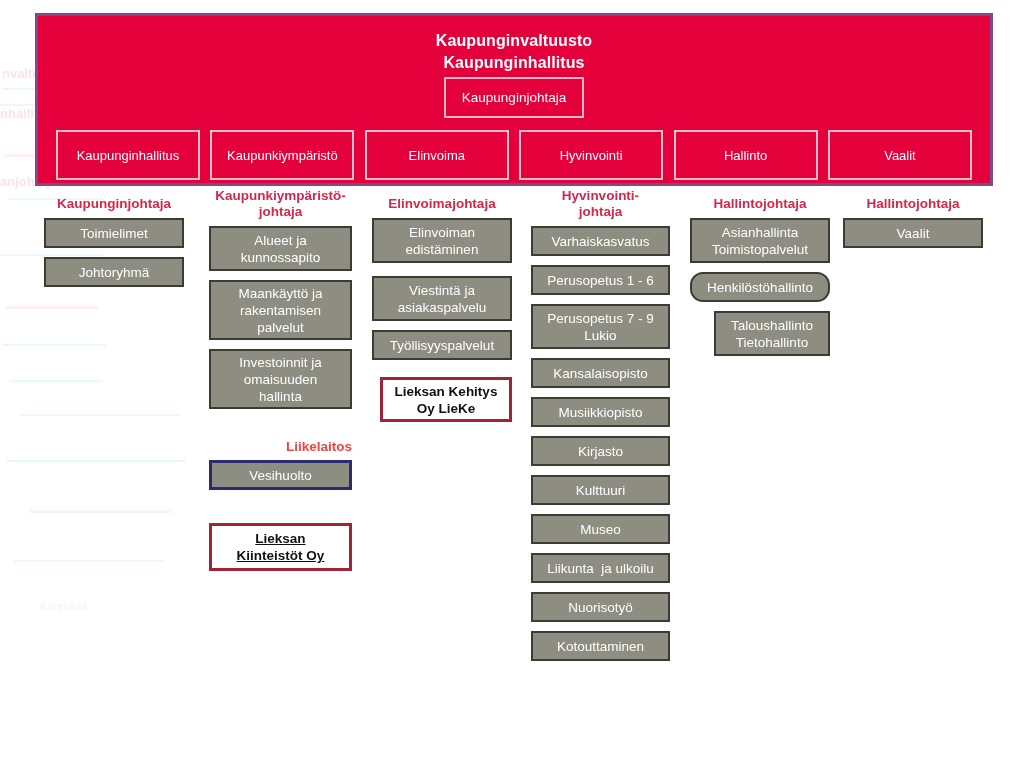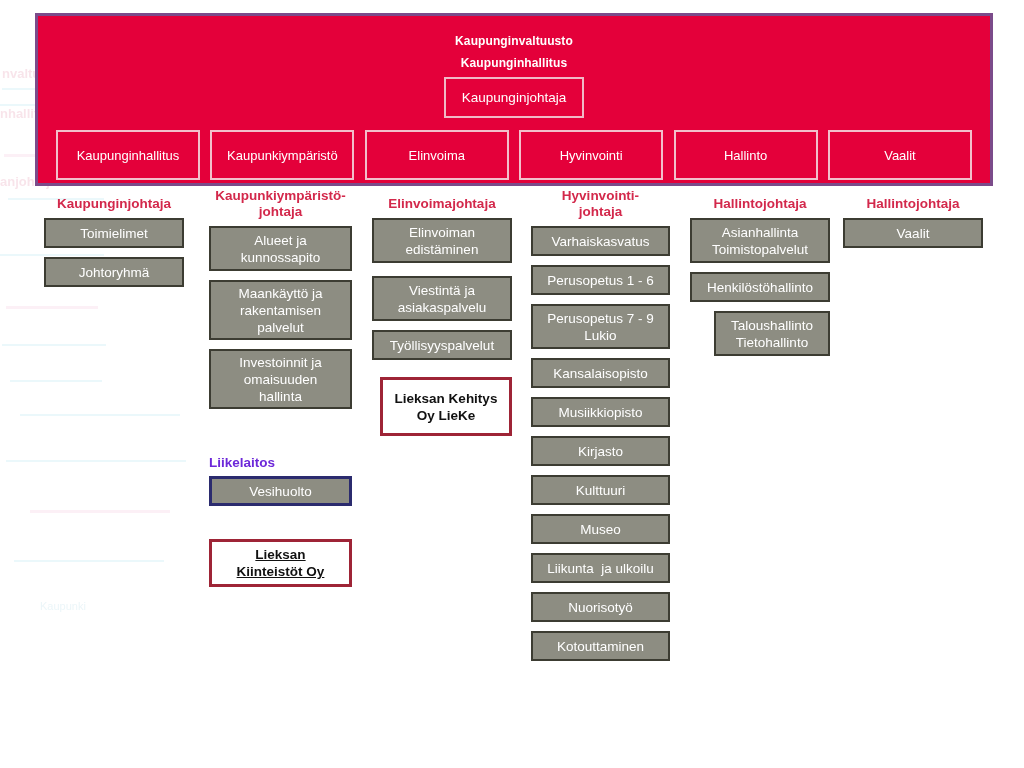--- a/index.html
+++ b/index.html
@@ -19,21 +19,21 @@
     width:958px;height:173px;
     background:#e4003a;
     border:3px solid #7b4b8a;
     box-sizing:border-box;
   }
   .banner-titles{
     position:absolute;left:0;top:14px;width:100%;
     text-align:center;
     color:#ffffff;
     font-weight:bold;
-    font-size:12px;
+    font-size:16px;
     line-height:22px;
     letter-spacing:.1px;
   }
   .banner-ceo{
     position:absolute;
     left:50%;transform:translateX(-50%);
     top:61px;
     width:140px;height:41px;
     border:2px solid #f0b9c6;
     box-sizing:border-box;
@@ -81,42 +81,42 @@
     line-height:17px;
     margin-bottom:9px;
     padding:2px 3px;
     white-space:pre-wrap;
   }
   .gbox.h1{height:30px;}
   .gbox.h2{height:45px;}
   .gbox.h3{height:60px;}
 
   .sub-head{
-    color:#6d28d9;
-    font-weight:bold;
-    font-size:13.5px;
-    text-align:left;
-    margin-top:46px;
+    color:#ef4444;
+    font-weight:bold;
+    font-size:13.5px;
+    text-align:right;
+    margin-top:30px;
     margin-bottom:6px;
   }
   .gbox.blue{border:3px solid #2b2b6e;}
   .wbox{
     background:#ffffff;
     border:3px solid #9e2436;
     box-sizing:border-box;
     color:#111111;
     font-weight:bold;
     font-size:13.5px;
     text-align:center;
     display:flex;align-items:center;justify-content:center;
     line-height:17px;
     white-space:pre-wrap;
     padding:2px 3px;
   }
-  .wbox.h2{height:59px;margin-left:8px;}
+  .wbox.h2{height:45px;margin-left:8px;}
   .wbox.tall{height:48px;}
 
   
   .ghost{position:absolute;pointer-events:none;opacity:.30;}
   .gh-l{left:0;top:58px;width:112px;height:340px;}
   .gh-line{position:absolute;background:#bfe9f2;height:2px;}
   .gh-line2{position:absolute;background:#f6cfe2;height:3px;}
   .gh-txt{position:absolute;color:#e9a8bd;font-weight:bold;font-size:13px;white-space:nowrap;}
   .gh-txt2{position:absolute;color:#bfe0ea;font-size:11px;white-space:nowrap;}
 </style>
@@ -210,21 +210,21 @@
     <div class="gbox h1">Museo</div>
     <div class="gbox h1">Liikunta  ja ulkoilu</div>
     <div class="gbox h1">Nuorisotyö</div>
     <div class="gbox h1">Kotouttaminen</div>
   </div>
 
   <div class="col" style="left:690px;top:196px;width:140px;">
     <div class="col-head">Hallintojohtaja</div>
     <div class="gbox h2">Asianhallinta
 Toimistopalvelut</div>
-    <div class="gbox h1" style="margin-top:7px;">Henkilöstöhallinto</div>
+    <div class="gbox h1" style="margin-top:7px;border-radius:13px;">Henkilöstöhallinto</div>
     <div class="gbox h2" style="margin-top:7px;margin-left:24px;">Taloushallinto
 Tietohallinto</div>
   </div>
 
   <div class="col" style="left:843px;top:196px;width:140px;">
     <div class="col-head">Hallintojohtaja</div>
     <div class="gbox h1">Vaalit</div>
   </div>
 
 </div>

